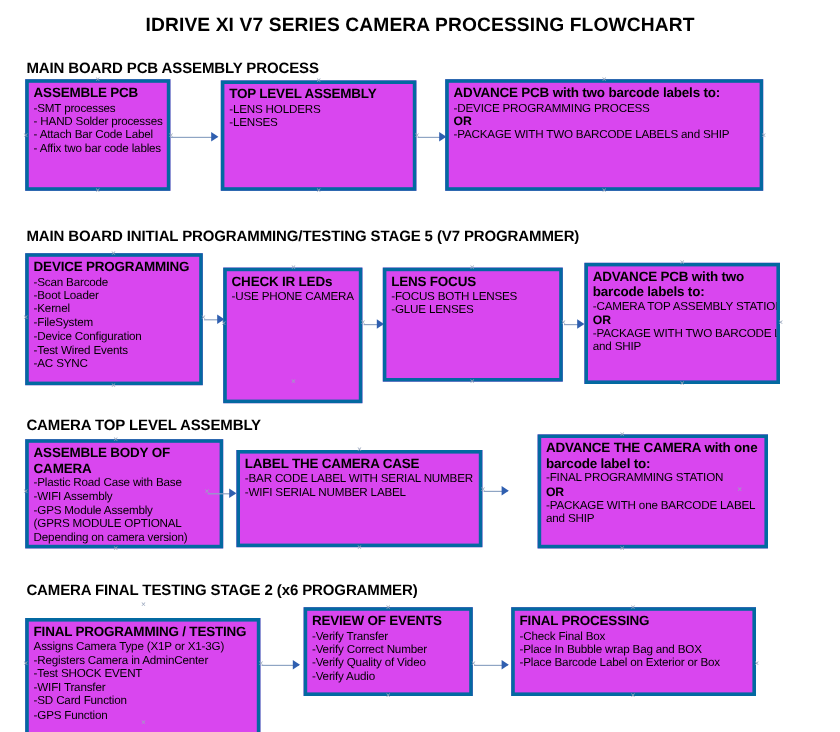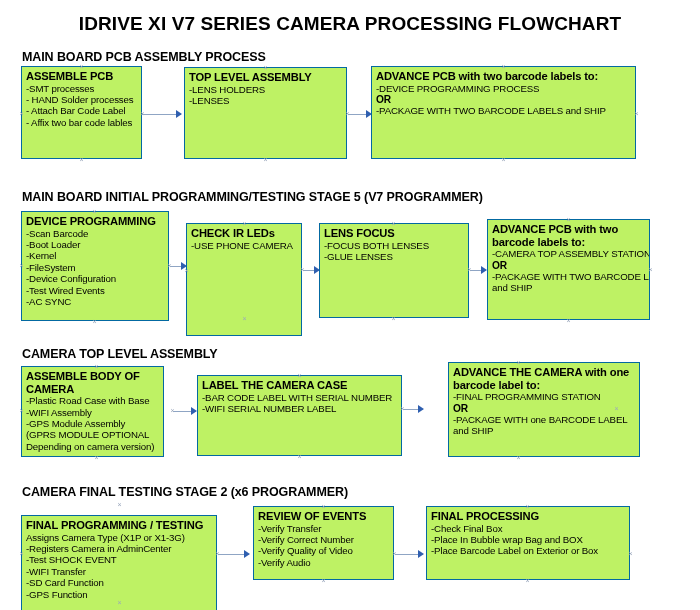--- a/index.html
+++ b/index.html
@@ -18,37 +18,37 @@
     height: 610px;
     background: #ffffff;
     overflow: hidden;
   }
   .doc-title {
     position: absolute;
     left: 0;
     top: 13px;
     width: 700px;
     text-align: center;
-    font-size: 19px;
+    font-size: 16px;
     font-weight: bold;
     letter-spacing: 0.1px;
     color: #000;
   }
   .section-title {
     position: absolute;
     font-size: 12.5px;
     font-weight: bold;
     color: #000;
     white-space: nowrap;
     letter-spacing: -0.1px;
   }
   .node {
     position: absolute;
-    background: #bef264;
-    border: 1px solid #0369a1;
+    background: #d946ef;
+    border: 3px solid #0369a1;
     box-sizing: border-box;
     padding: 3px 3px 16px 4px;
     overflow: hidden;
   }
   .node .n-title {
     font-size: 11.2px;
     font-weight: bold;
     line-height: 12.6px;
     color: #000;
     margin-bottom: 0px;
@@ -187,21 +187,21 @@
     <div class="n-line bold">OR</div>
     <div class="n-line">-PACKAGE WITH TWO BARCODE LABELS</div>
     <div class="n-line">and SHIP</div>
   </div>
   <span class="handle" style="left:566px; top:217px;"></span>
   <span class="handle" style="left:566px; top:318px;"></span>
   <span class="handle" style="left:648px; top:267px;"></span>
 
   <div class="section-title" style="left:22px; top:347px;">CAMERA TOP LEVEL ASSEMBLY</div>
 
-  <div class="node" style="left:21px; top:366px; width:143px; height:91px;">
+  <div class="node" style="left:21px; top:366px; width:165px; height:91px;">
     <div class="n-title" style="white-space:normal;">ASSEMBLE BODY OF CAMERA</div>
     <div class="n-line">-Plastic Road Case with Base</div>
     <div class="n-line">-WIFI Assembly</div>
     <div class="n-line">-GPS Module Assembly</div>
     <div class="n-line">(GPRS MODULE OPTIONAL</div>
     <div class="n-line">Depending on camera version)</div>
   </div>
   <span class="handle" style="left:94px; top:364px;"></span>
   <span class="handle" style="left:94px; top:455px;"></span>
   <span class="handle" style="left:19px; top:408px;"></span>

